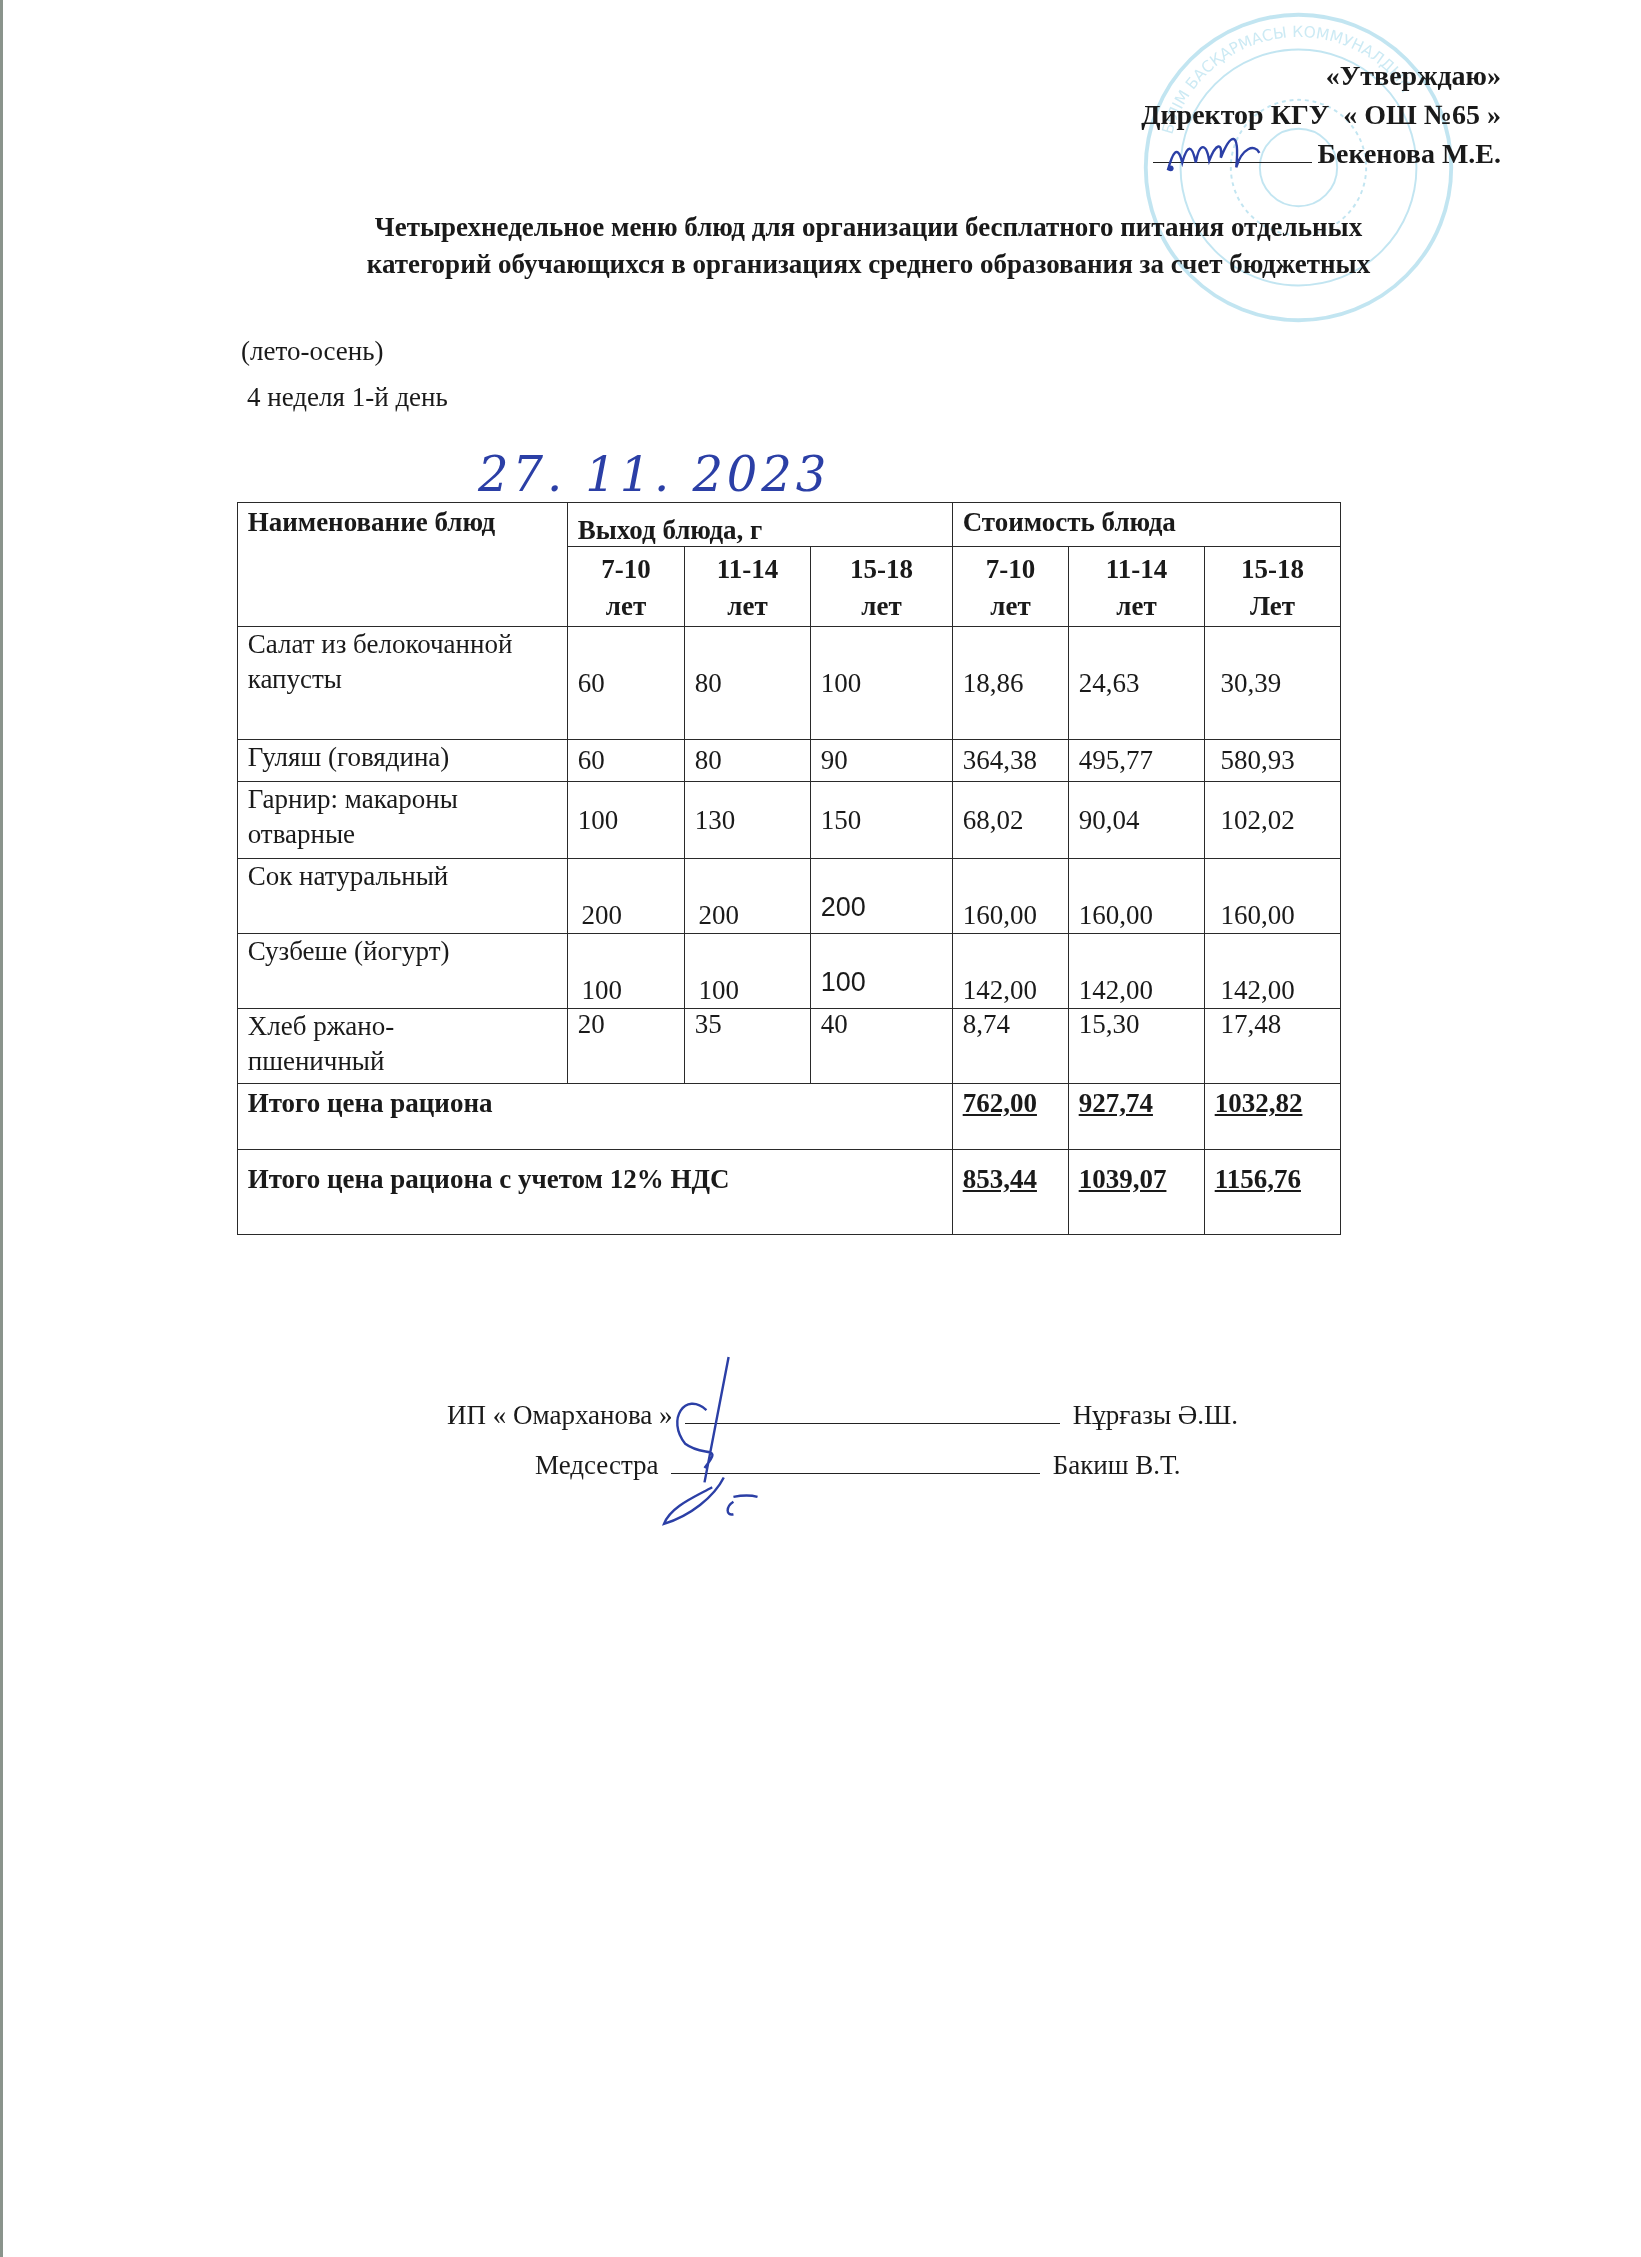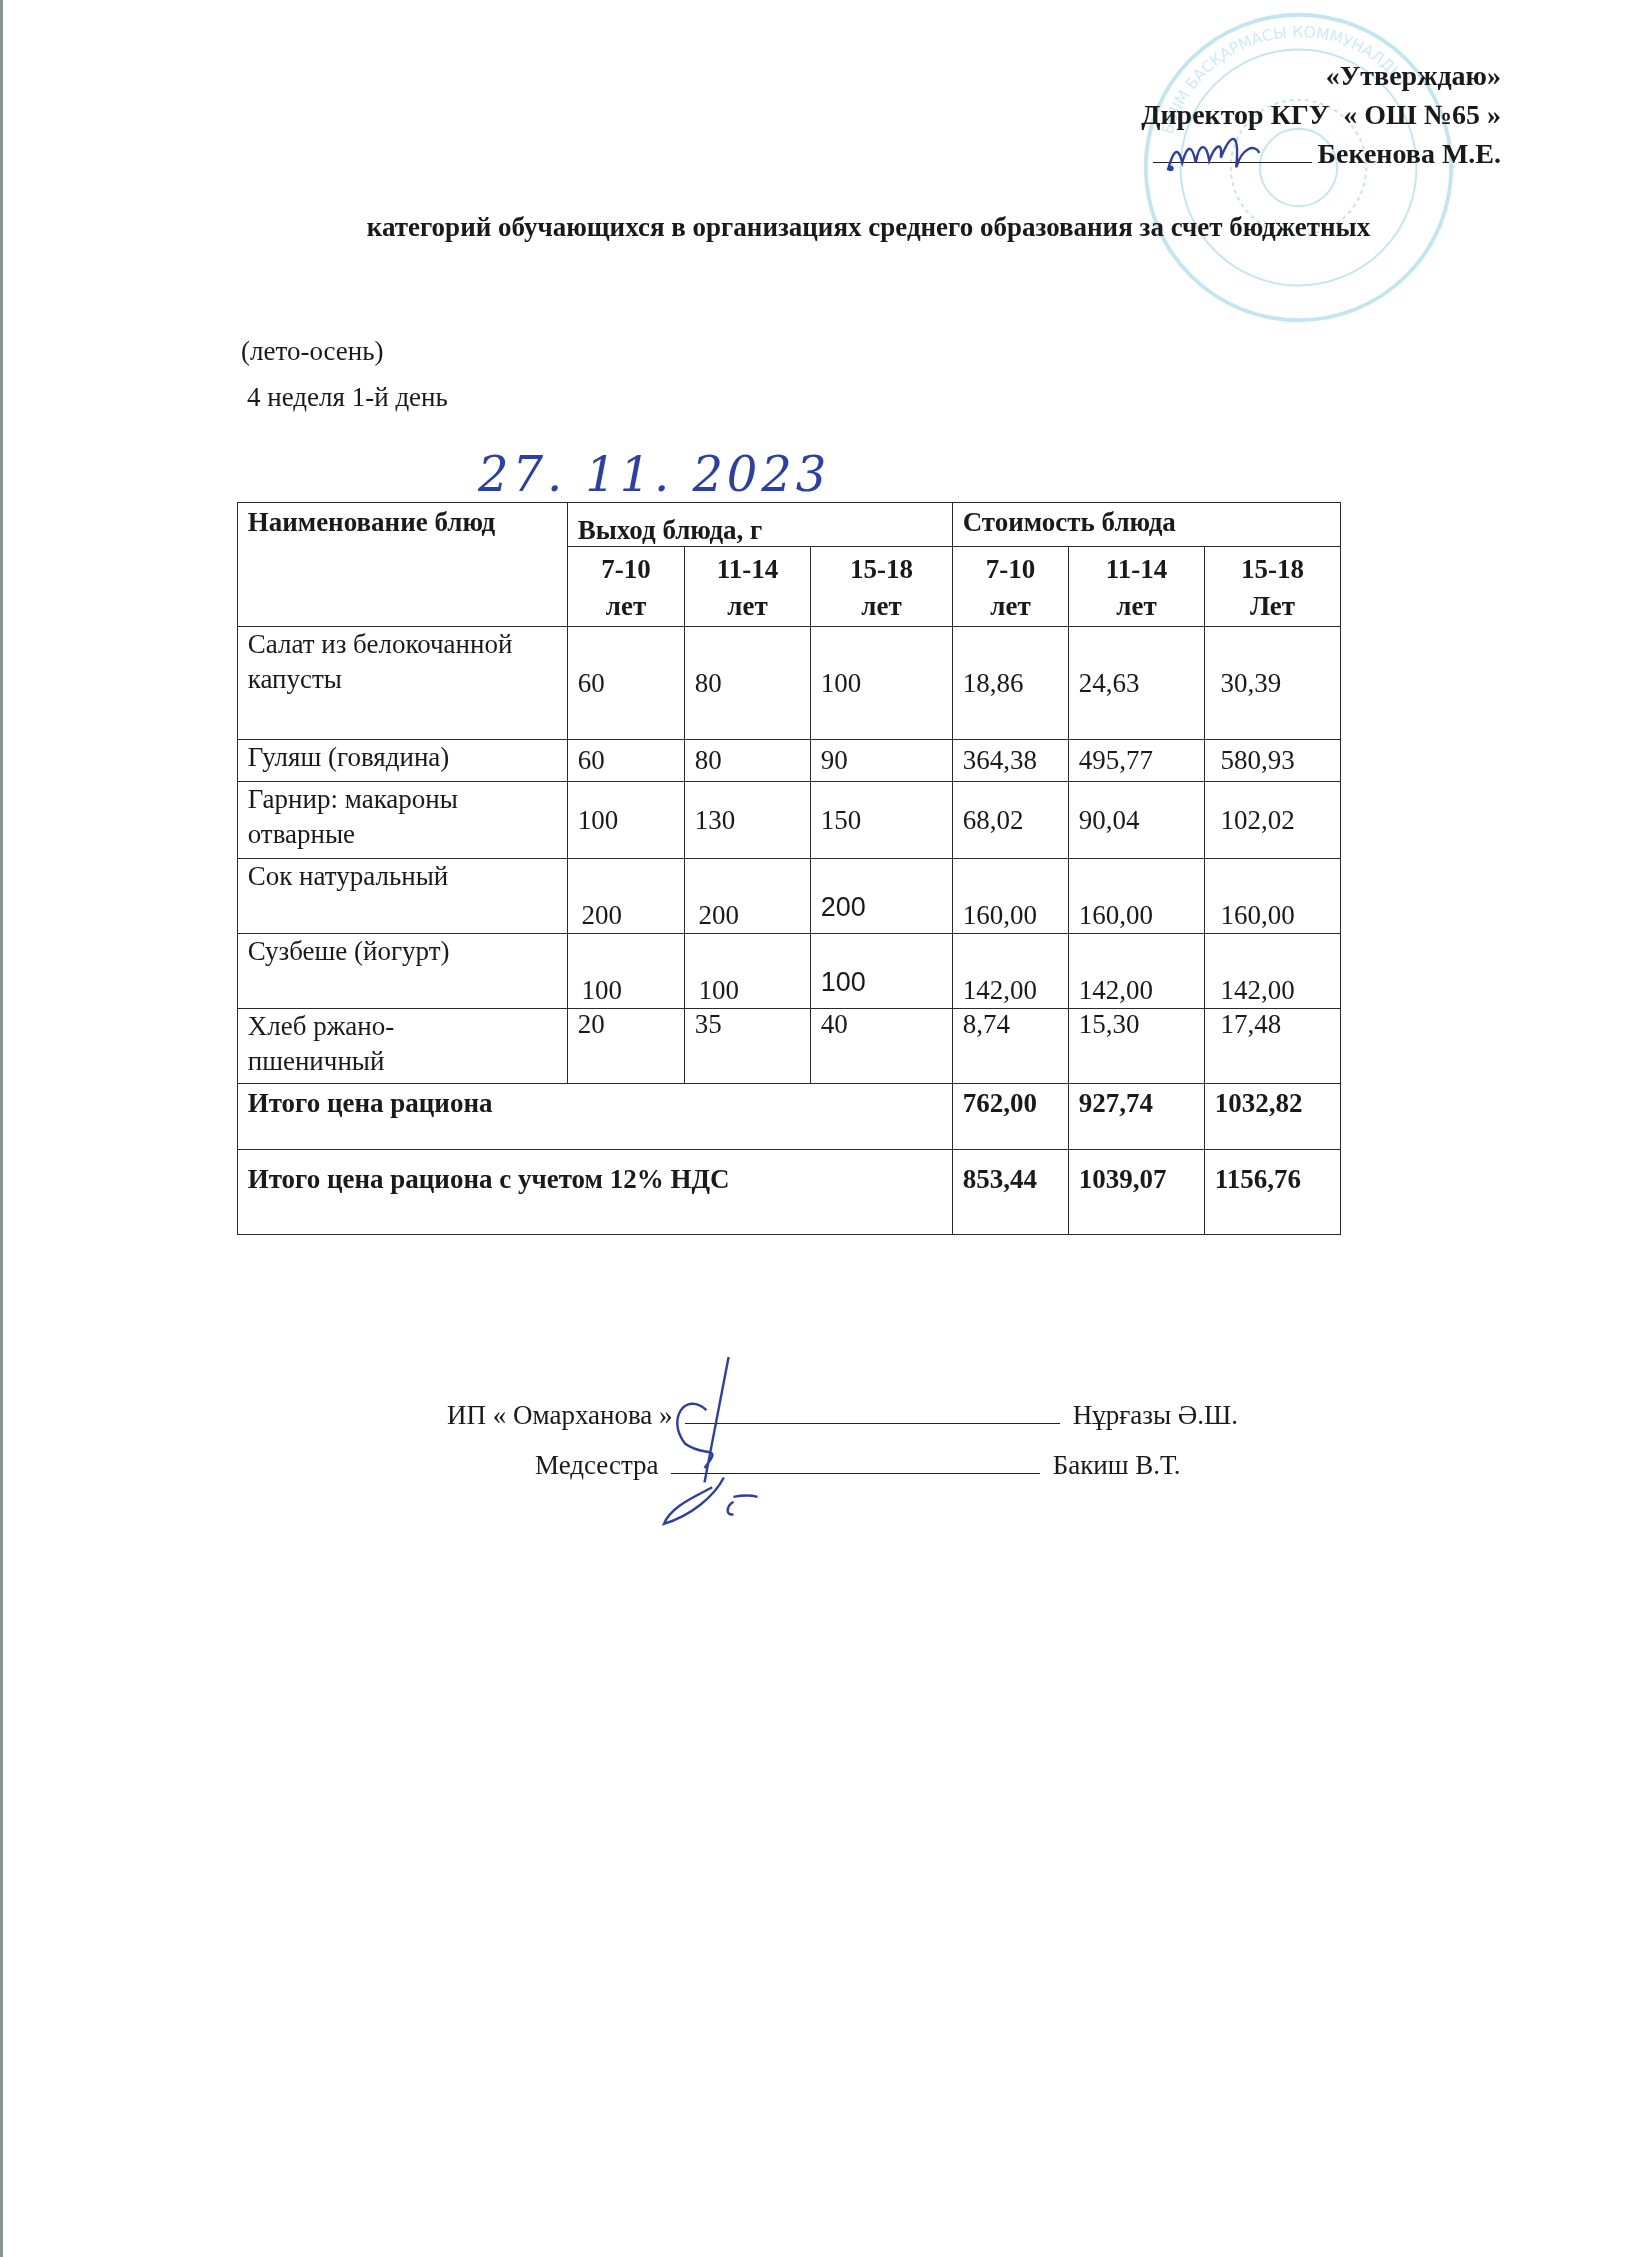--- a/index.html
+++ b/index.html
@@ -20,21 +20,21 @@
     table.menu { position: absolute; left: 237px; top: 502px; border-collapse: collapse; font-size: 27px; }
     table.menu td, table.menu th { border: 1.9px solid #2a2a2a; padding: 0 9.7px; vertical-align: top; }
     th { font-weight: bold; text-align: left; }
     .hdr-age { text-align: center; line-height: 37px; padding-top: 3.9px !important; }
     .num-c { text-align: left; vertical-align: middle !important; }
     .num-l { text-align: left; vertical-align: middle !important; }
     .num-b { vertical-align: bottom !important; padding-bottom: 1.9px !important; }
     .num-t { vertical-align: top !important; }
     .name { line-height: 35px; }
     .total-label { font-weight: bold; vertical-align: top; padding-top: 3.9px !important; }
-    .total-val { font-weight: bold; vertical-align: top; padding-top: 3.9px !important; text-align: left; }
+    .total-val { font-weight: bold; vertical-align: top; padding-top: 3.9px !important; text-align: left; text-decoration: underline; }
     .signatures { position: absolute; left: 0; top: 1400px; width: 1641px; font-size: 27px; }
     .sig-row { position: absolute; white-space: nowrap; }
     .sig-line { display: inline-block; border-bottom: 1.9px solid #222; height: 23px; vertical-align: baseline; }
     .blue-sig { position: absolute; pointer-events: none; }
   </style>
 </head>
 <body>
 
 <div class="left-edge"></div>
 
@@ -55,20 +55,21 @@
   <div class="line">«Утверждаю»</div>
   <div class="line">Директор КГУ  « ОШ №65 »</div>
   <div class="line"><span class="sig-underline"></span><span>Бекенова М.Е.</span></div>
 </div>
 <svg class="director-sig" viewBox="0 0 110 55">
   <path d="M5 48 C 10 30, 15 20, 20 40 C 25 22, 30 20, 34 40 C 38 18, 45 20, 48 38 C 55 20, 62 18, 60 35 C 70 10, 80 5, 76 45 C 82 25, 95 20, 100 30" fill="none" stroke="#2b3fa6" stroke-width="2.5"></path>
   <circle cx="8" cy="46" r="3" fill="#2b3fa6"></circle>
 </svg>
 
 <div class="title">
+  <div>Четырехнедельное меню блюд для организации бесплатного питания отдельных</div>
   <div>категорий обучающихся в организациях среднего образования за счет бюджетных</div>
 </div>
 <div class="subtitle">(лето-осень)</div>
 
 <div class="week-day">4 неделя 1-й день</div>
 
 <div class="handdate-text">27. 11. 2023</div>
 
 <table class="menu">
   <colgroup>

